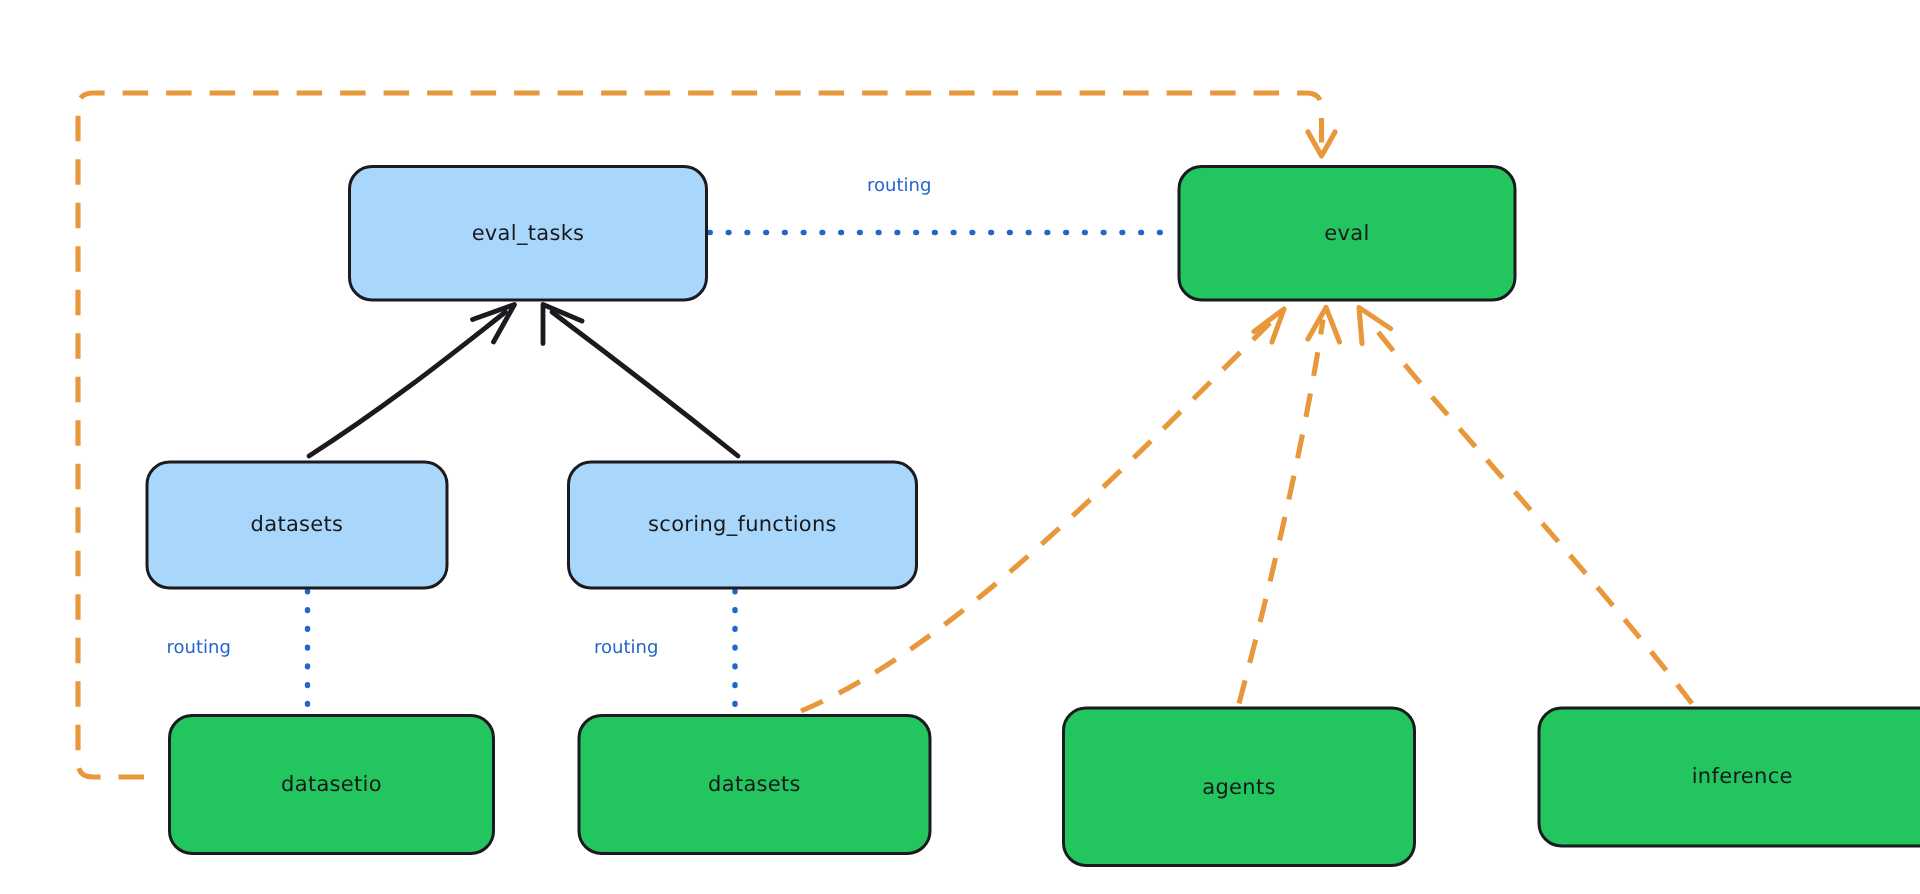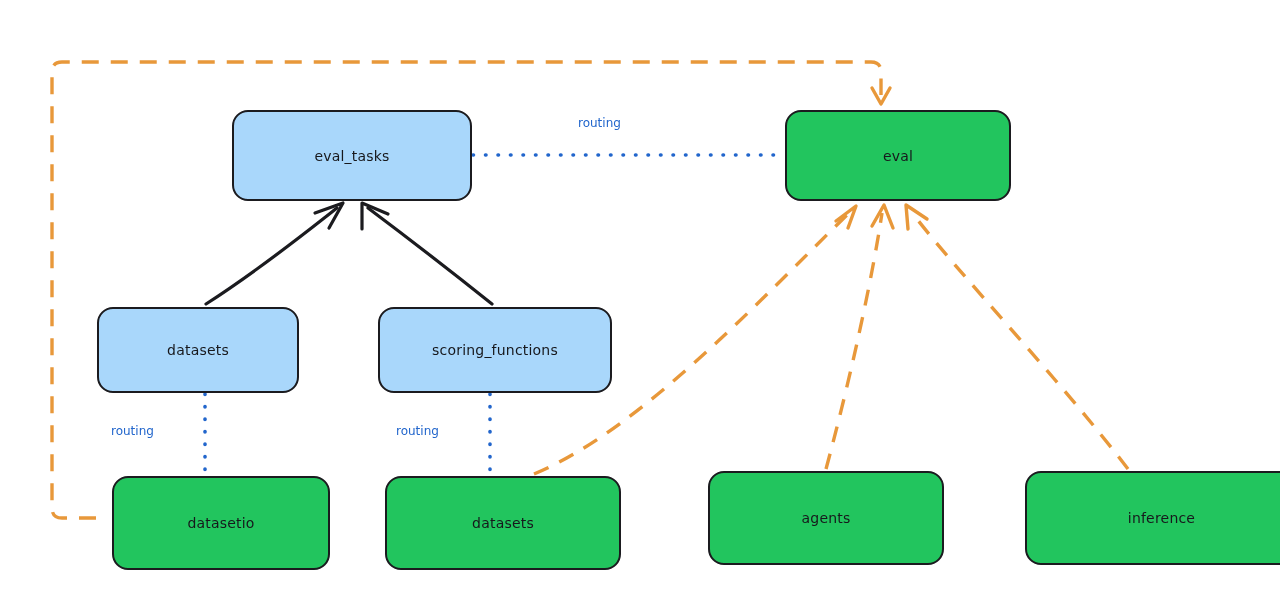--- a/index.html
+++ b/index.html
@@ -123,21 +123,21 @@
   </div>
 
   <div class="node green" style="left:112px; top:476px; width:218px; height:94px;">
     <span class="node-label">datasetio</span>
   </div>
 
   <div class="node green" style="left:385px; top:476px; width:236px; height:94px;">
     <span class="node-label">datasets</span>
   </div>
 
-  <div class="node green" style="left:708px; top:471px; width:236px; height:94px;">
+  <div class="node green" style="left:708px; top:471px; width:236px; height:107px;">
     <span class="node-label">agents</span>
   </div>
 
   <div class="node green" style="left:1025px; top:471px; width:273px; height:94px;">
     <span class="node-label">inference</span>
   </div>
 
   <span class="edge-label" style="left:578px; top:116px;">routing</span>
 
   <span class="edge-label" style="left:111px; top:424px;">routing</span>

